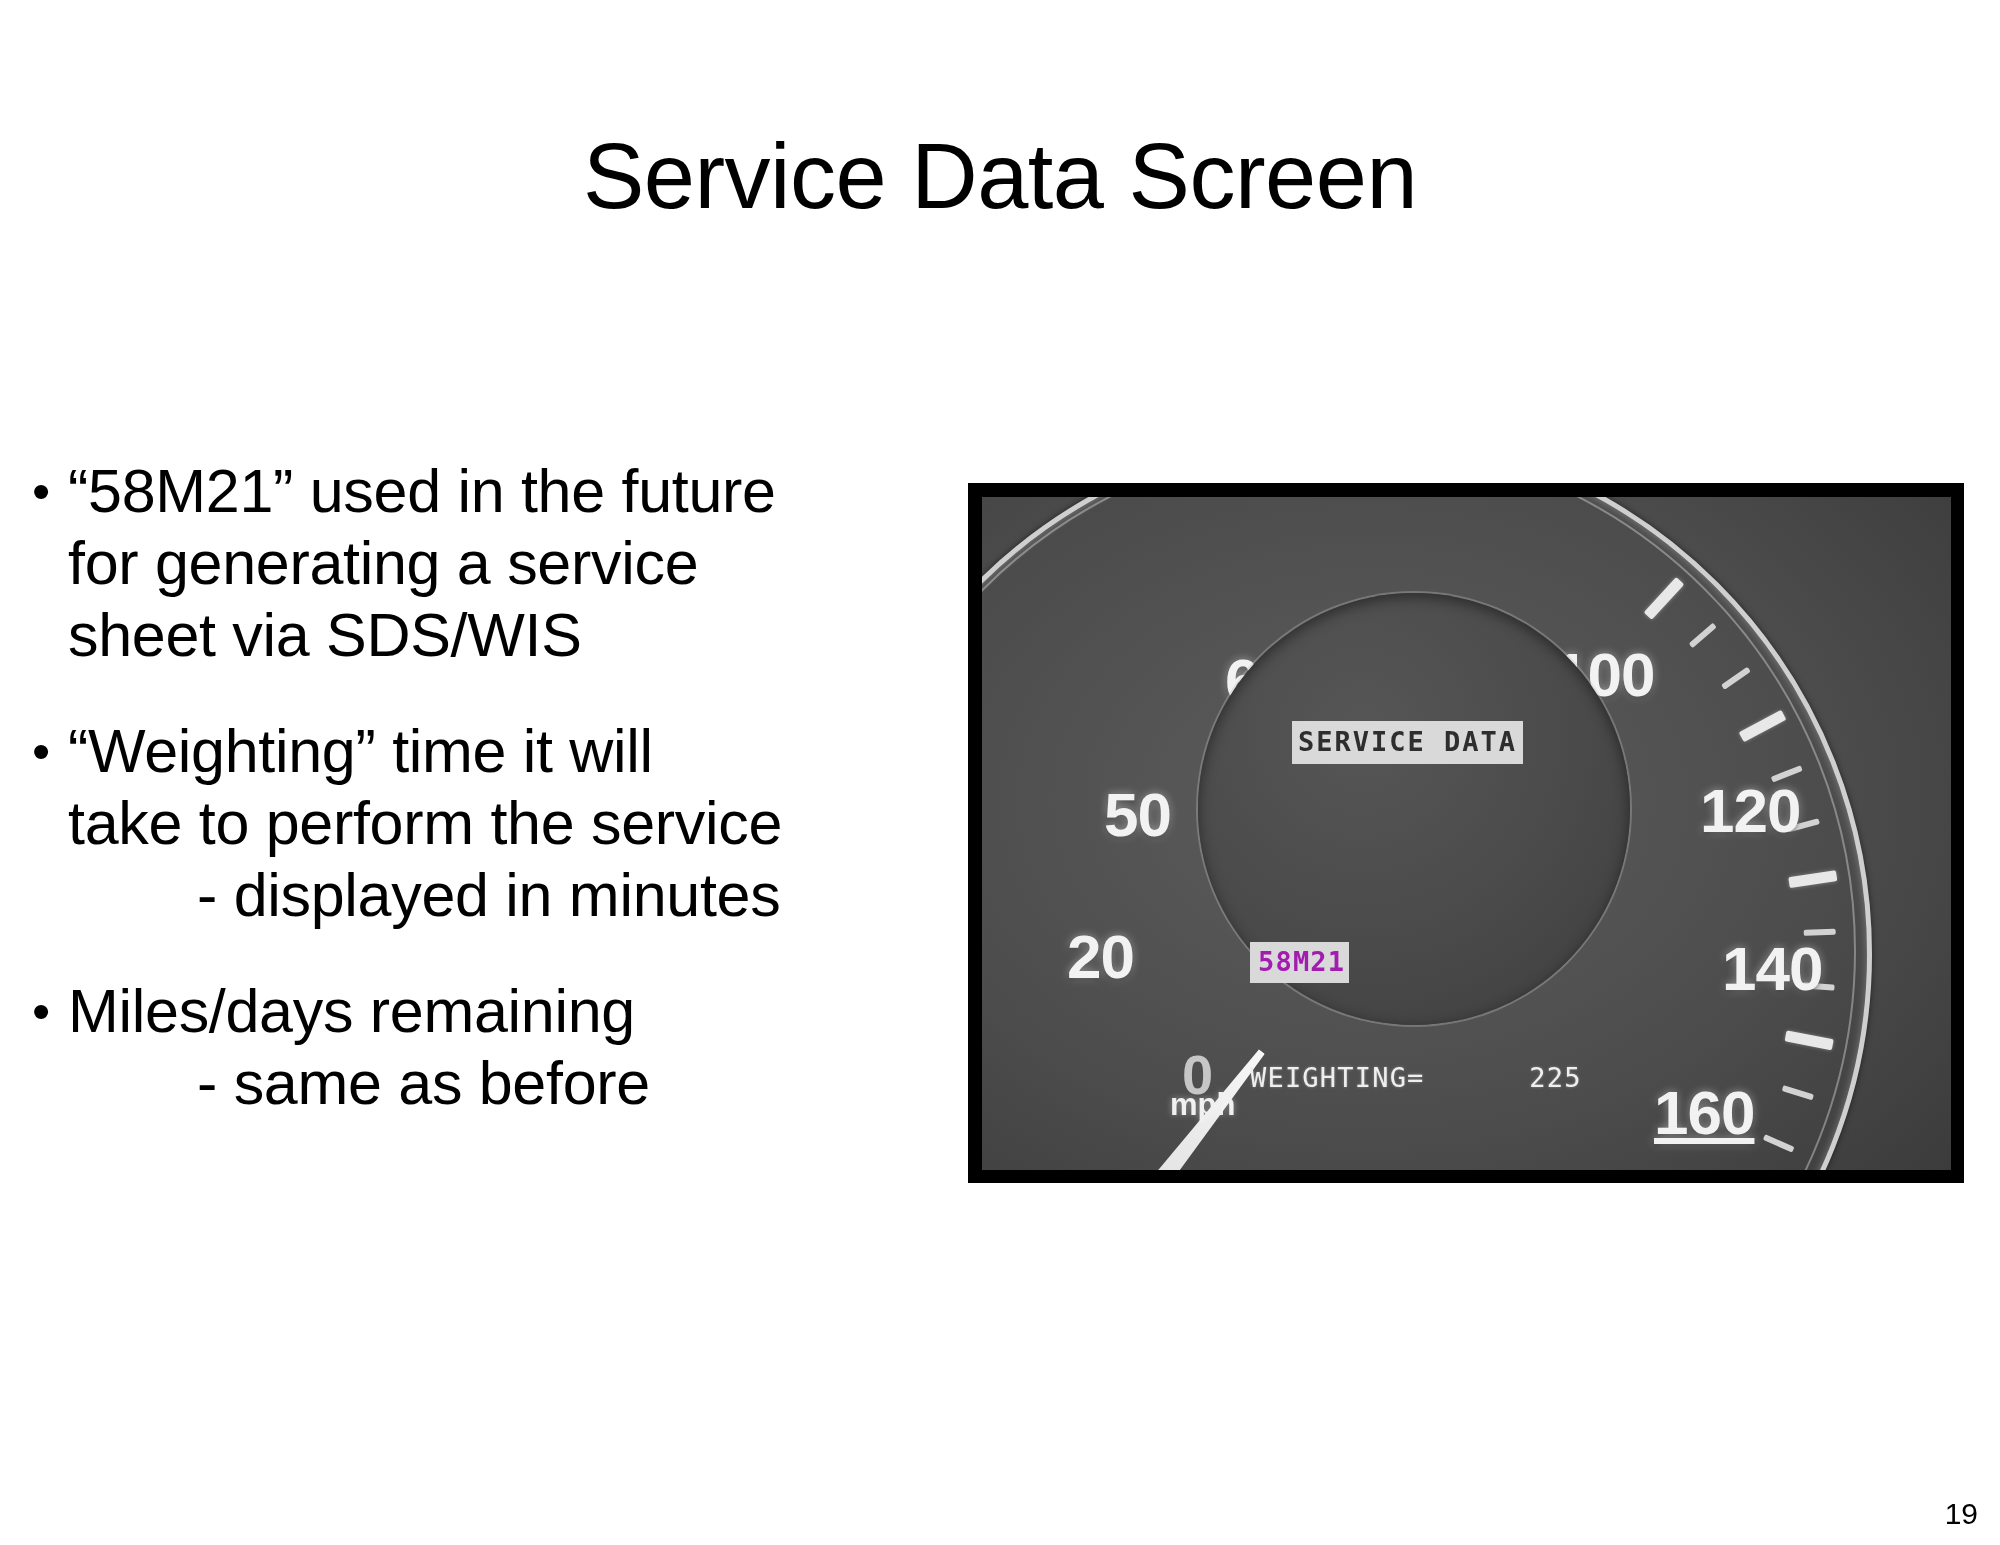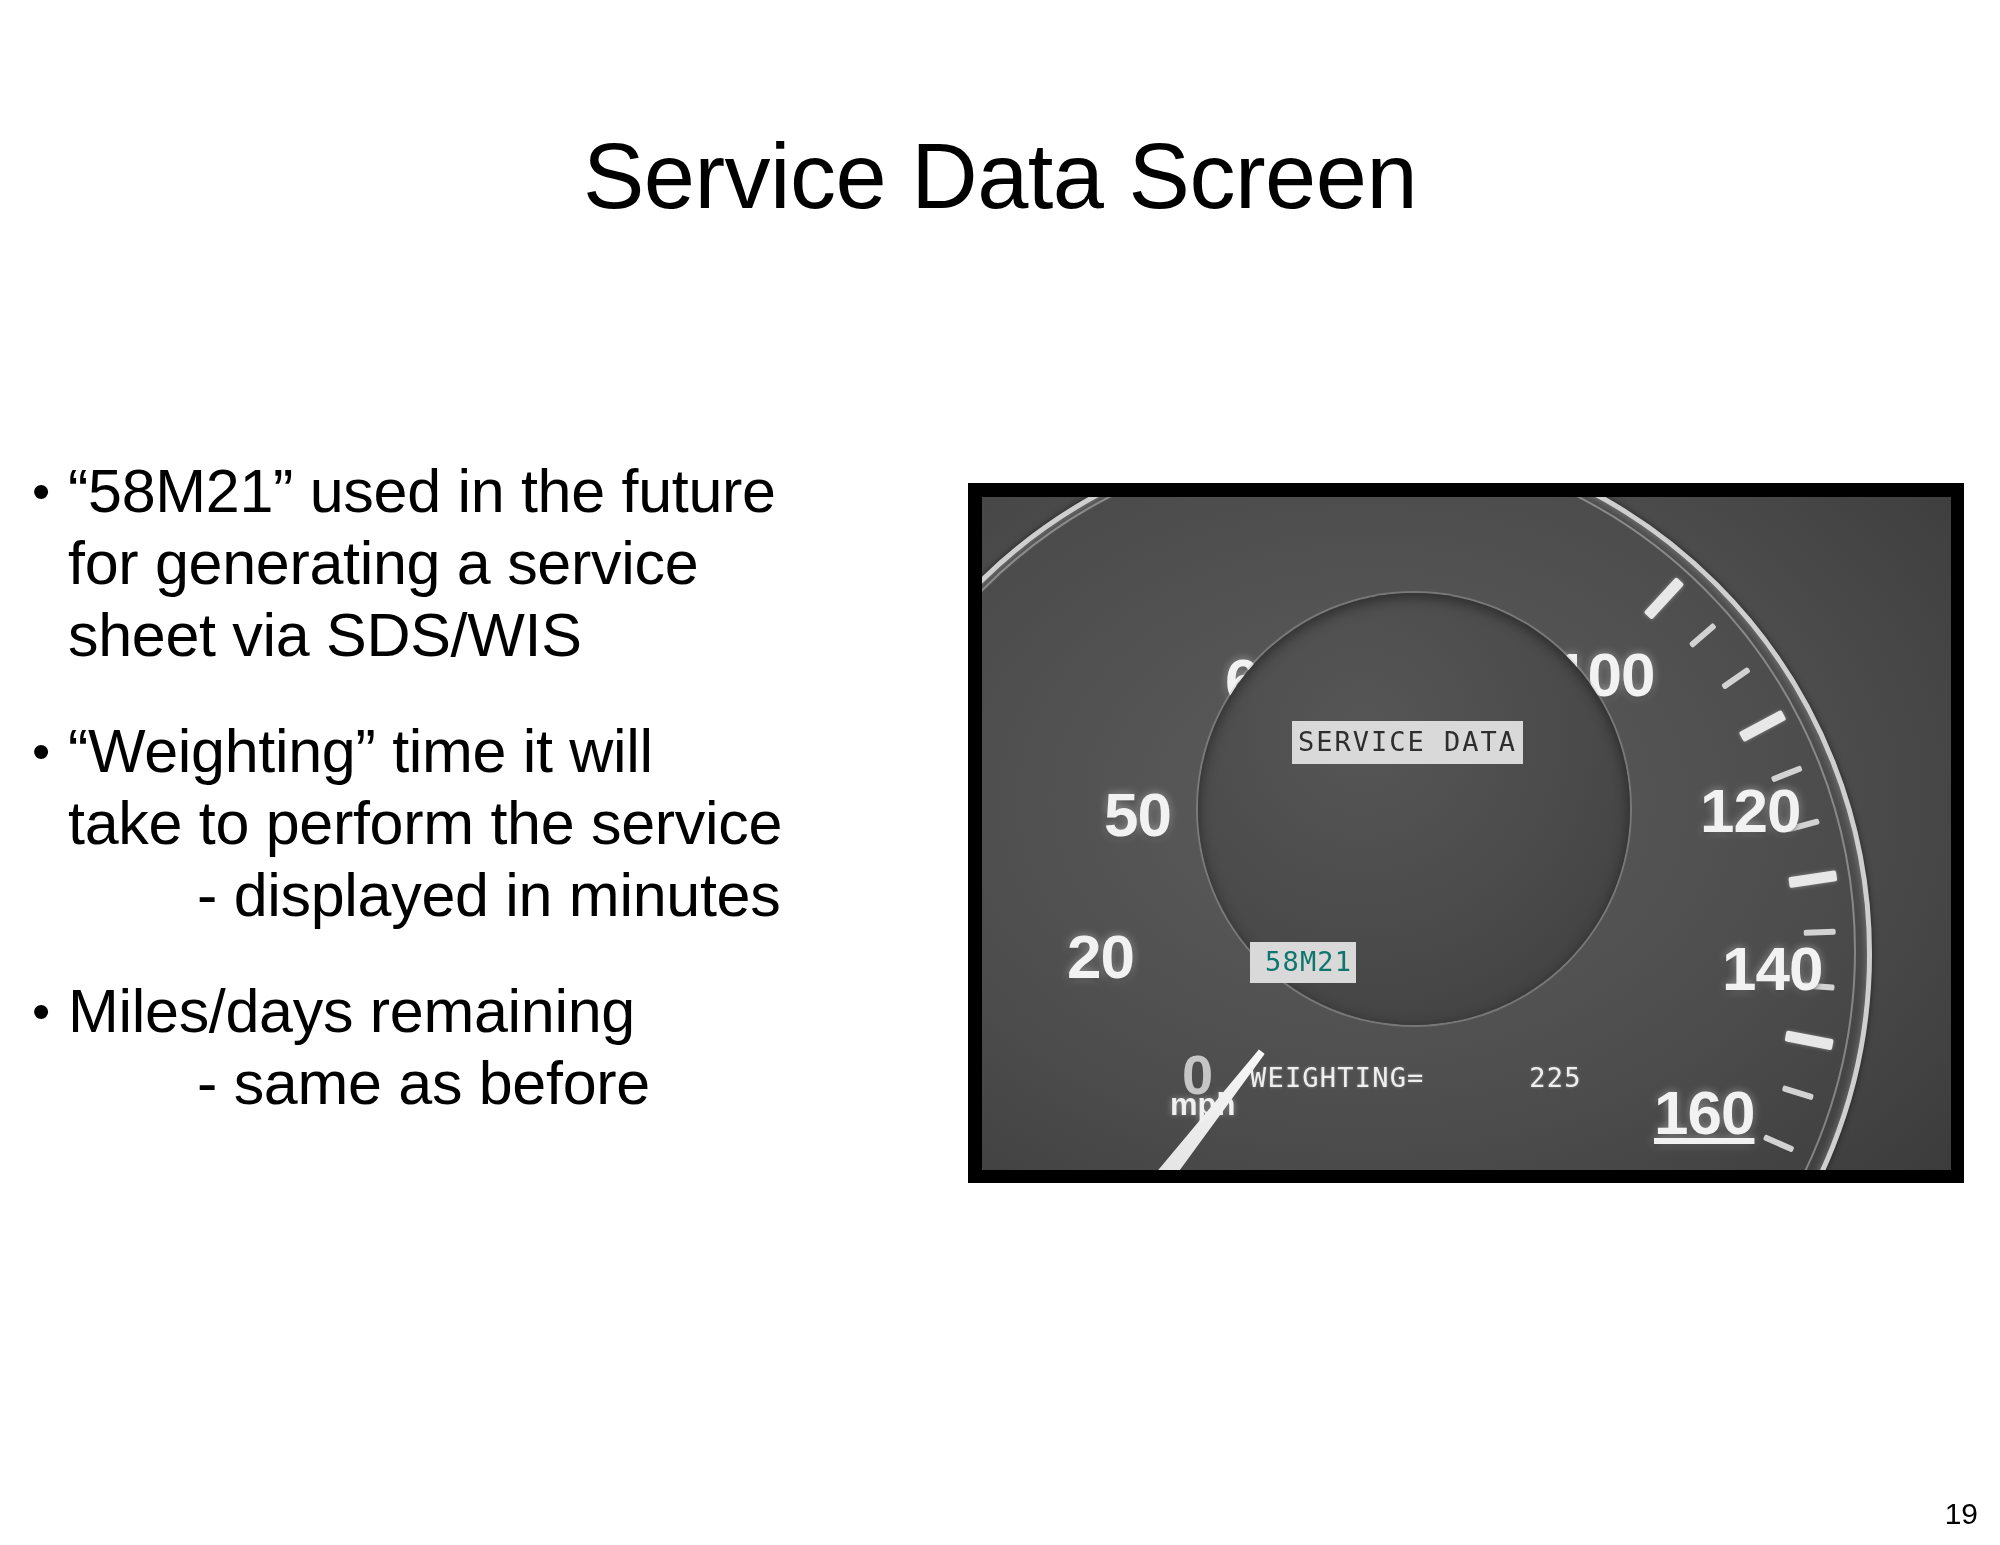--- a/index.html
+++ b/index.html
@@ -213,31 +213,31 @@
     line-height: 38px;
     letter-spacing: 1.2px;
     text-shadow: 0 0 3px rgba(255,255,255,0.35);
     white-space: pre;
   }
   #lcd-title {
     display: inline-block;
     background: #d9d9d9;
     color: #2e2e2e;
     padding: 2px 6px 3px 6px;
-    font-weight: 400;
+    font-weight: 700;
     letter-spacing: 2px;
     margin-left: 42px;
     text-shadow: none;
   }
   #lcd-code {
     display: inline-block;
     background: #d9d9d9;
-    color: #0f766e;
-    padding: 1px 4px 2px 15px;
-    font-weight: 400;
+    color: #a21caf;
+    padding: 1px 4px 2px 8px;
+    font-weight: 700;
     text-shadow: none;
   }
   .lcd-gap { height: 26px; }
   .lcd-row { white-space: pre; }
 
   .mph-label {
     position: absolute;
     left: 188px;
     top: 590px;
     color: #f0f0f0;

